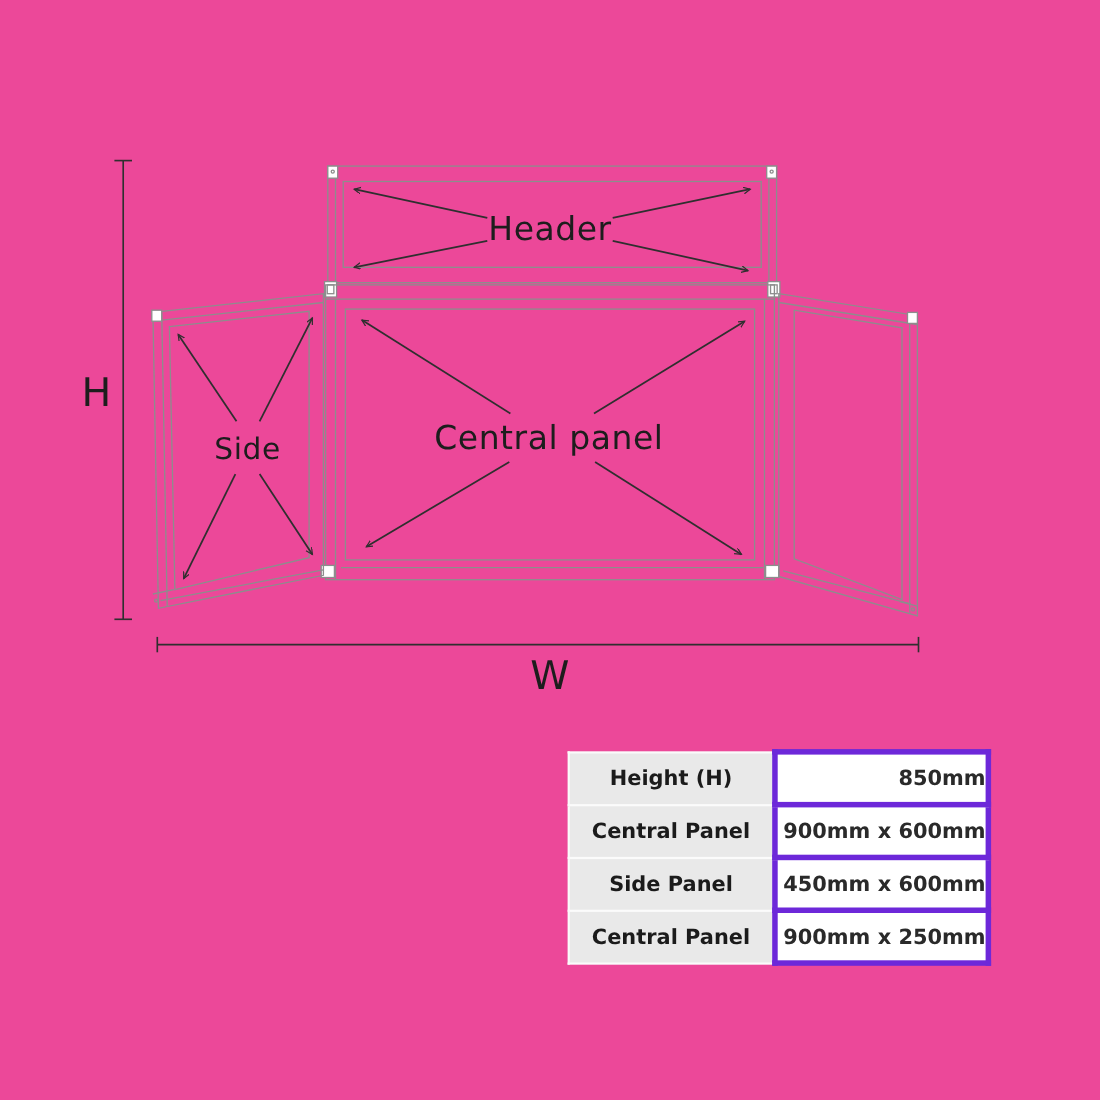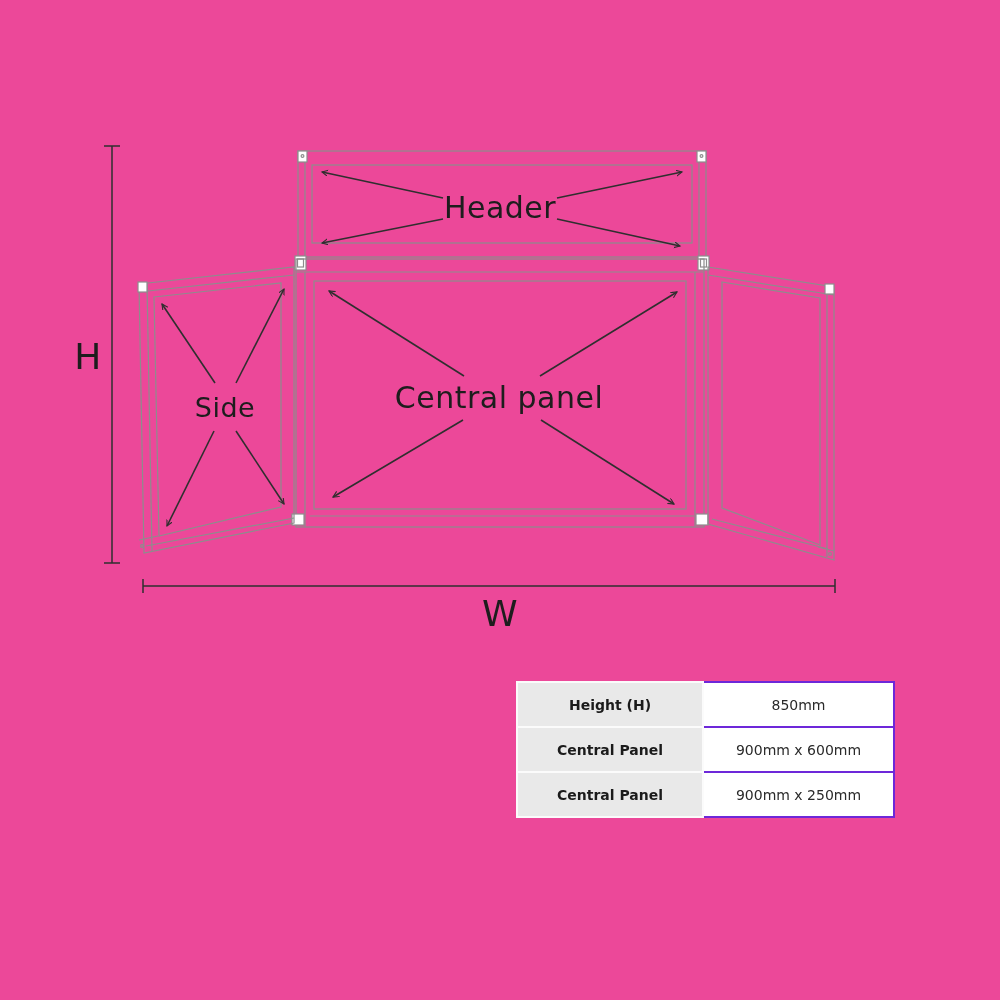--- a/index.html
+++ b/index.html
@@ -49,36 +49,37 @@
     left: 516px;
     top: 681px;
   }
   .spec-table table {
     border-collapse: collapse;
   }
   .spec-table td {
     height: 43px;
     text-align: center;
     vertical-align: middle;
-    font-size: 14px;
+    font-size: 19px;
     padding: 0;
   }
   .spec-table td.label {
     width: 184px;
     background: #e9e9e9;
     color: #1b1b1b;
     font-weight: 700;
     border: 2px solid #fbfbfb;
   }
   .spec-table td.value {
     width: 189px;
     background: #ffffff;
     color: #2a2a2a;
-    font-weight: 400;
-    border: 2px solid #6d28d9;
+    font-weight: 700;
+    border: 5px solid #6d28d9;
+    text-align: right;
   }
 </style>
 </head>
 <body>
 
 <div class="canvas">
 
   <svg class="diagram" width="1000" height="1000" viewBox="0 0 1000 1000">
     <defs>
       <marker id="ah" markerWidth="8" markerHeight="8" refX="6" refY="3" orient="auto" markerUnits="userSpaceOnUse">
@@ -182,20 +183,24 @@
       <tbody>
         <tr>
           <td class="label">Height (H)</td>
           <td class="value">850mm</td>
         </tr>
         <tr>
           <td class="label">Central Panel</td>
           <td class="value">900mm x 600mm</td>
         </tr>
         <tr>
+          <td class="label">Side Panel</td>
+          <td class="value">450mm x 600mm</td>
+        </tr>
+        <tr>
           <td class="label">Central Panel</td>
           <td class="value">900mm x 250mm</td>
         </tr>
       </tbody>
     </table>
   </div>
 
 </div>
 
 </body></html>

